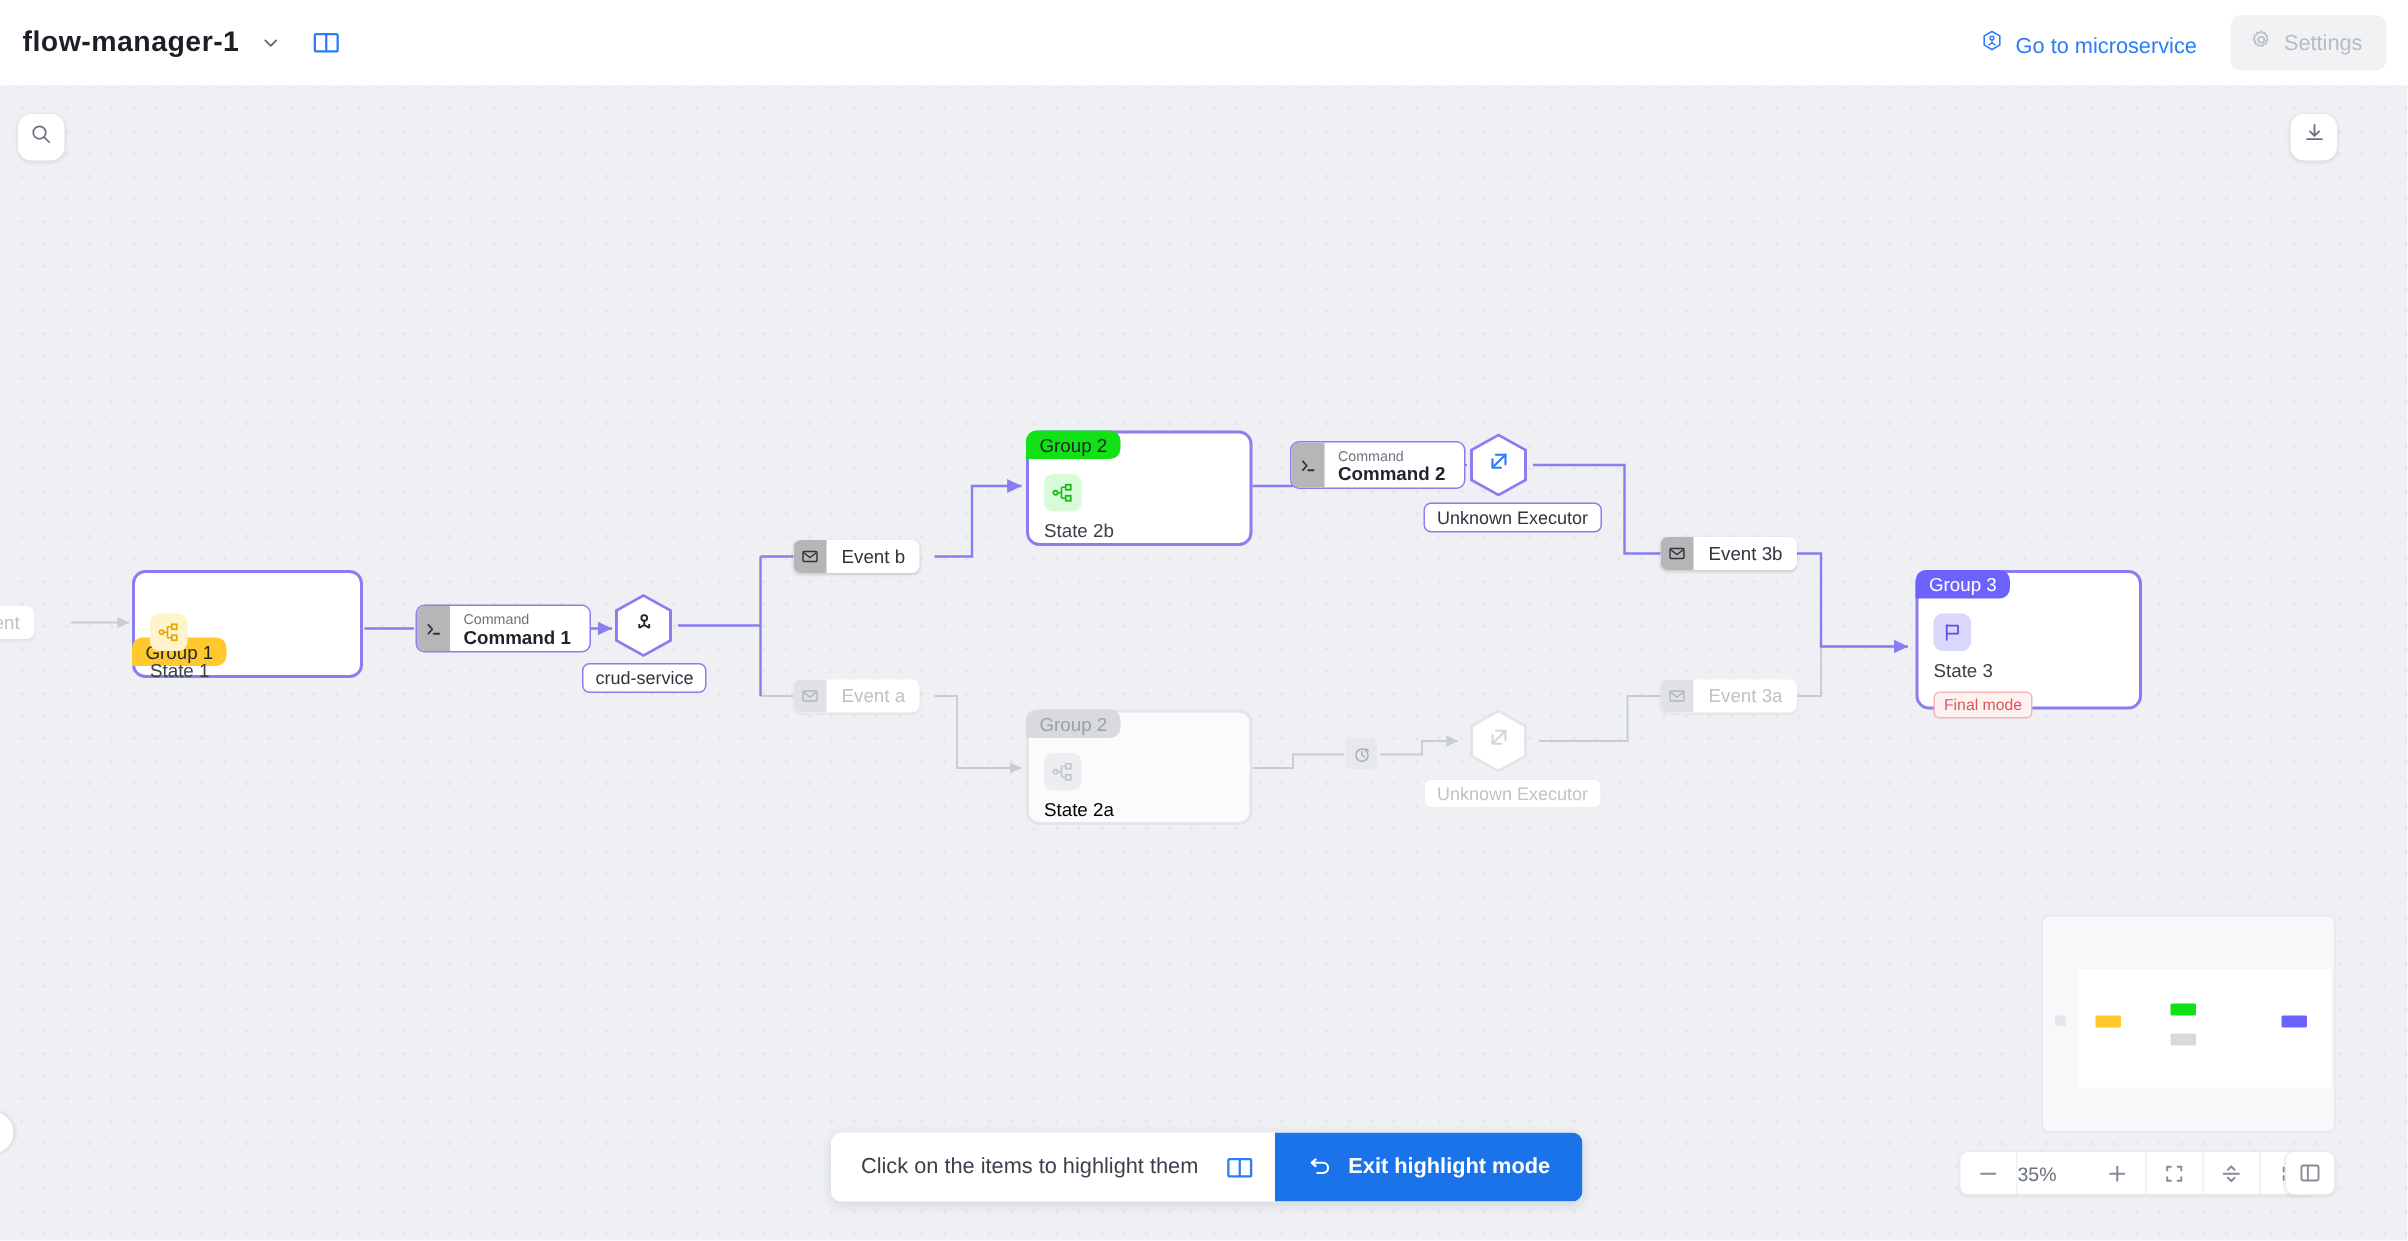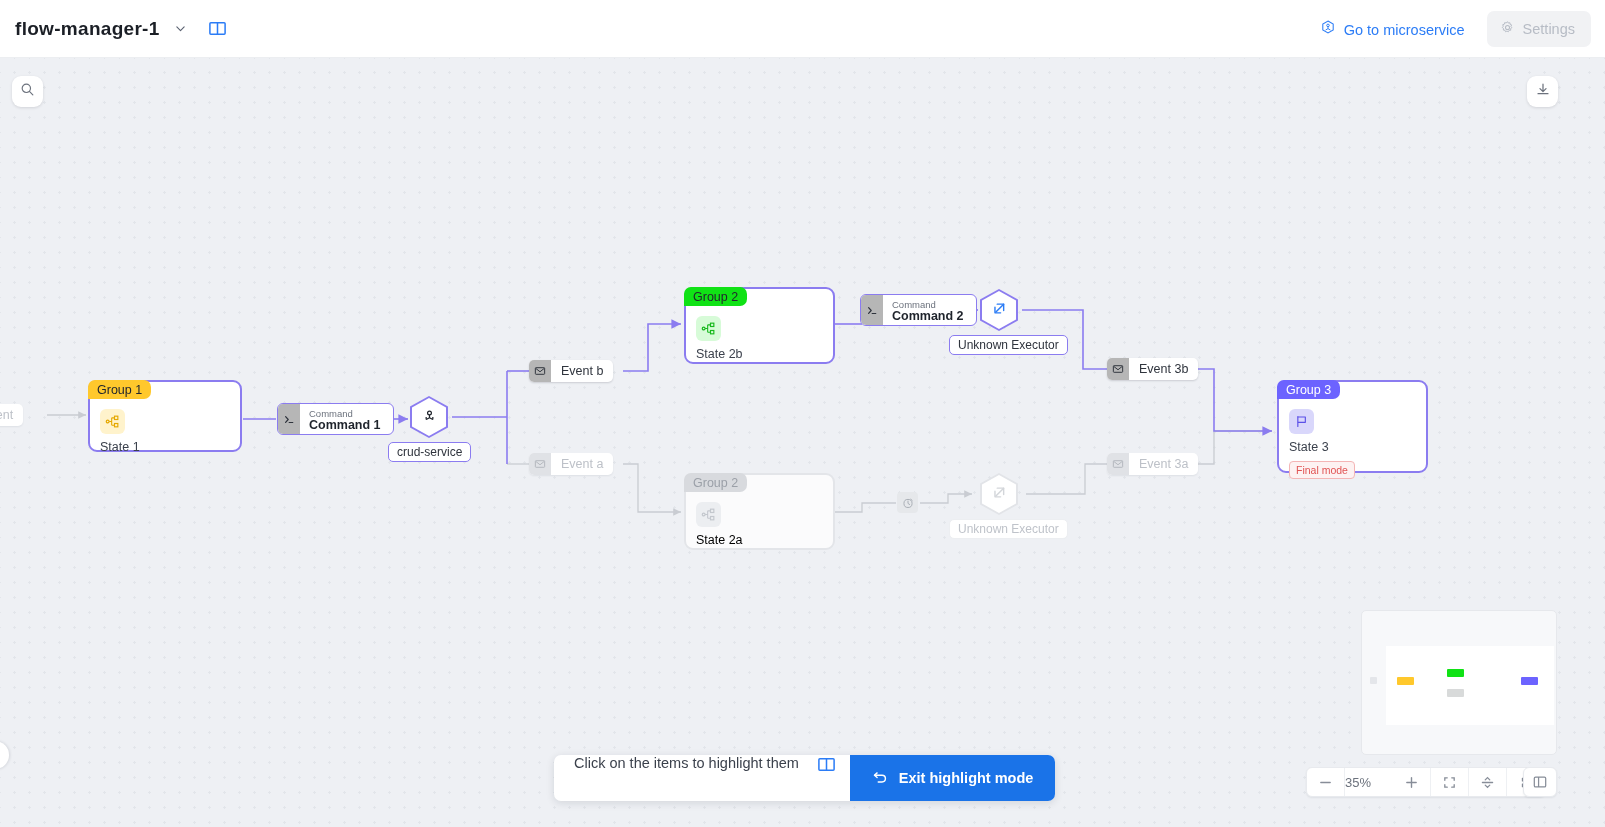--- a/index.html
+++ b/index.html
@@ -176,21 +176,21 @@
   .zb-pct { font-size: 13px; color: #6c727d; width: 48px; text-align: left; cursor: default; }
   .panel-toggle {
     position: absolute; left: 1523px; top: 709px; width: 34px; height: 30px;
     background: #ffffff; border: 1px solid #e8eaee; border-radius: 6px;
     display: flex; align-items: center; justify-content: center;
     color: #878d98; cursor: pointer; box-shadow: 0 1px 2px rgba(20,25,40,.07);
   }
 
   .hintbar {
     position: absolute; left: 554px; top: 697px; height: 46px;
-    background: #ffffff; border-radius: 7px; display: flex; align-items: flex-start;
+    background: #ffffff; border-radius: 7px; display: flex; align-items: center;
     box-shadow: 0 2px 8px rgba(20,25,40,.12); padding-left: 20px;
     overflow: hidden;
   }
   .hint-txt { font-size: 14.5px; color: #3b414c; }
   .hint-book { margin: 0 14px 0 18px; display: flex; align-items: center; cursor: pointer; }
   .exit-btn {
     background: #1a73e8; color: #ffffff; border: none; height: 46px;
     padding: 0 22px; font-size: 14.5px; font-weight: bold;
     display: flex; align-items: center; gap: 10px; cursor: pointer;
     font-family: "Liberation Sans", sans-serif;
@@ -300,21 +300,21 @@
     <div class="edge-tab"></div>
 
     <div class="node" style="left:-42px; top:346px;">
       <div class="pill dim">
         <div class="pill-txt">al Event</div>
       </div>
     </div>
 
     <div class="node" style="left:88px; top:322px;">
       <div class="state-card" style="width:154px; height:72px;">
-        <div class="grp-tab" style="background:#ffc82c;">Group 1</div>
+        <div class="grp-tab" style="background:#ffc82c;margin-top:45px;">Group 1</div>
         <div class="state-icon" style="background:#fff3cc;">
           <svg width="15" height="15" viewBox="0 0 18 18">
             <circle cx="3.2" cy="9" r="1.7" fill="none" stroke="#e5a800" stroke-width="1.4"></circle>
             <rect x="11.4" y="2.6" width="4" height="4" fill="none" stroke="#e5a800" stroke-width="1.4"></rect>
             <rect x="11.4" y="11.4" width="4" height="4" fill="none" stroke="#e5a800" stroke-width="1.4"></rect>
             <path d="M4.9 9 L8 9 M8 4.6 L8 13.4 M8 4.6 L11.4 4.6 M8 13.4 L11.4 13.4" fill="none" stroke="#e5a800" stroke-width="1.3"></path>
           </svg>
         </div>
         <div class="state-label">State 1</div>
       </div>

